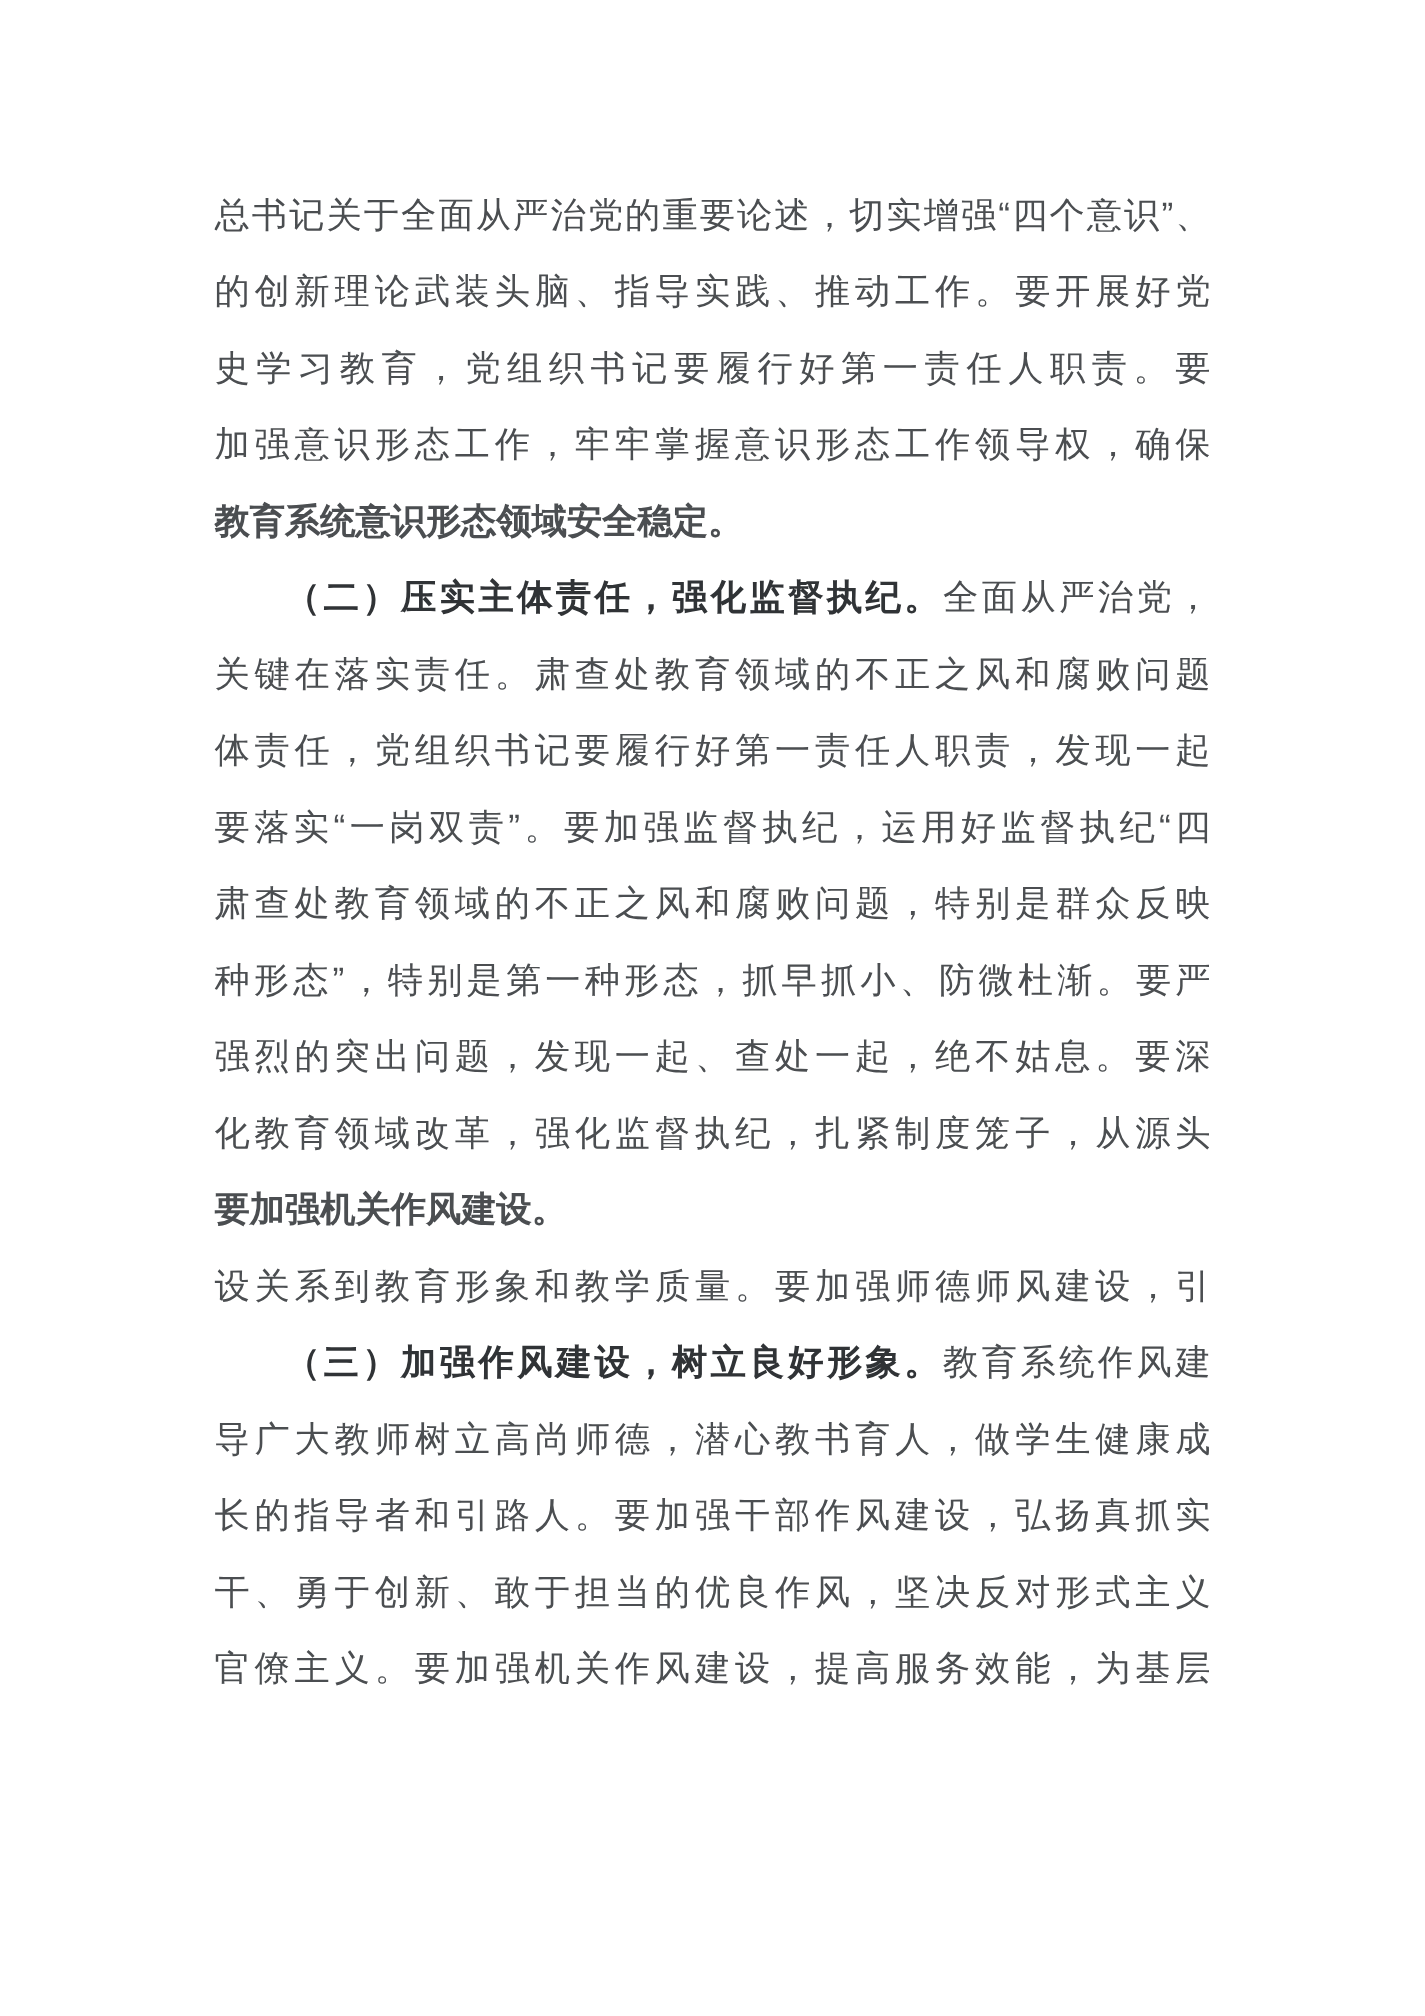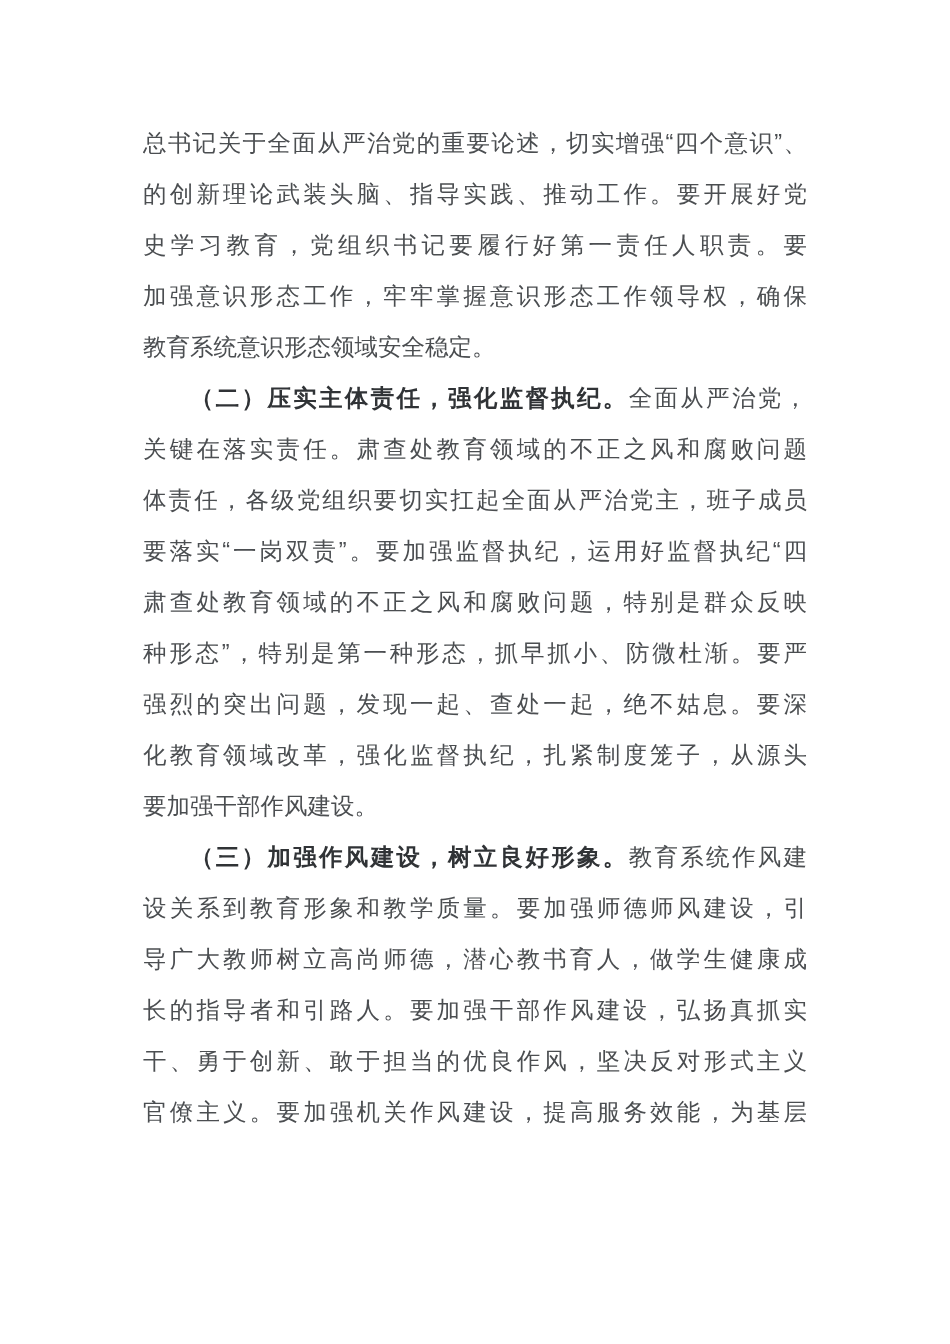--- a/index.html
+++ b/index.html
@@ -30,20 +30,21 @@
     height: 51px;
     color: var(--body-color, #4b4e51);
     text-align: justify;
     text-align-last: justify;
     -moz-text-align-last: justify;
     white-space: normal;
     overflow: hidden;
   }
   .line.endp {
     text-align-last: left;
+    font-weight: bold;
     -moz-text-align-last: left;
   }
   .line.ind {
     text-indent: 2em;
   }
   .hd {
     font-weight: 700;
     color: var(--heading-color, #303336);
   }
 </style>
@@ -55,30 +56,30 @@
       <div class="para">
         <div class="line">总书记关于全面从严治党的重要论述，切实增强“四个意识”、</div>
         <div class="line">的创新理论武装头脑、指导实践、推动工作。要开展好党</div>
         <div class="line">史学习教育，党组织书记要履行好第一责任人职责。要</div>
         <div class="line">加强意识形态工作，牢牢掌握意识形态工作领导权，确保</div>
         <div class="line endp">教育系统意识形态领域安全稳定。</div>
       </div>
       <div class="para">
         <div class="line ind"><b class="hd">（二）压实主体责任，强化监督执纪。</b>全面从严治党，</div>
         <div class="line">关键在落实责任。肃查处教育领域的不正之风和腐败问题</div>
-        <div class="line">体责任，各级党组织要切实扛起全面从严治党主，班子成员</div>
+        <div class="line">体责任，党组织书记要履行好第一责任人职责，发现一起</div>
         <div class="line">要落实“一岗双责”。要加强监督执纪，运用好监督执纪“四</div>
         <div class="line">肃查处教育领域的不正之风和腐败问题，特别是群众反映</div>
         <div class="line">种形态”，特别是第一种形态，抓早抓小、防微杜渐。要严</div>
         <div class="line">强烈的突出问题，发现一起、查处一起，绝不姑息。要深</div>
         <div class="line">化教育领域改革，强化监督执纪，扎紧制度笼子，从源头</div>
-        <div class="line endp">要加强干部作风建设。</div>
+        <div class="line endp">要加强机关作风建设。</div>
       </div>
       <div class="para">
+        <div class="line">设关系到教育形象和教学质量。要加强师德师风建设，引</div>
         <div class="line ind"><b class="hd">（三）加强作风建设，树立良好形象。</b>教育系统作风建</div>
-        <div class="line">设关系到教育形象和教学质量。要加强师德师风建设，引</div>
         <div class="line">导广大教师树立高尚师德，潜心教书育人，做学生健康成</div>
         <div class="line">长的指导者和引路人。要加强干部作风建设，弘扬真抓实</div>
         <div class="line">干、勇于创新、敢于担当的优良作风，坚决反对形式主义</div>
         <div class="line">官僚主义。要加强机关作风建设，提高服务效能，为基层</div>
       </div>
     </div>
 </div>
 
 </body></html>

